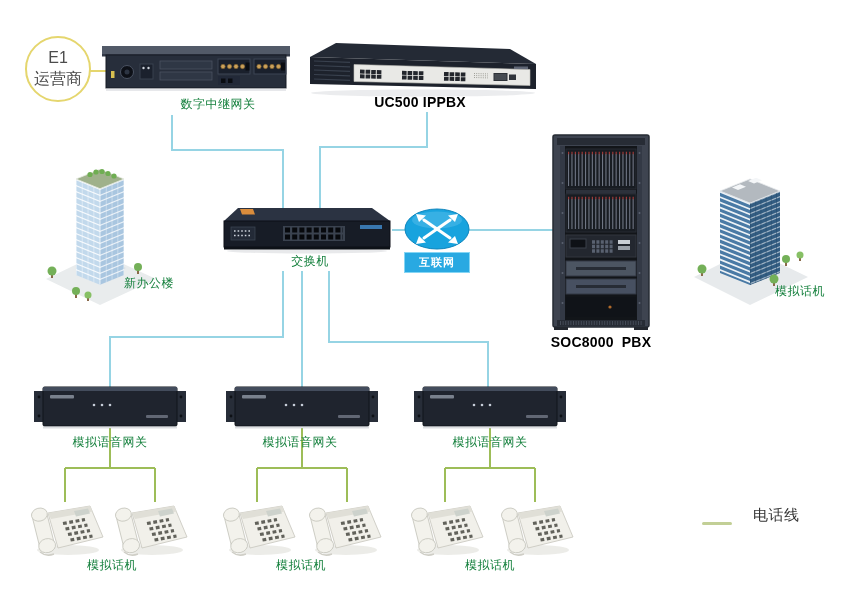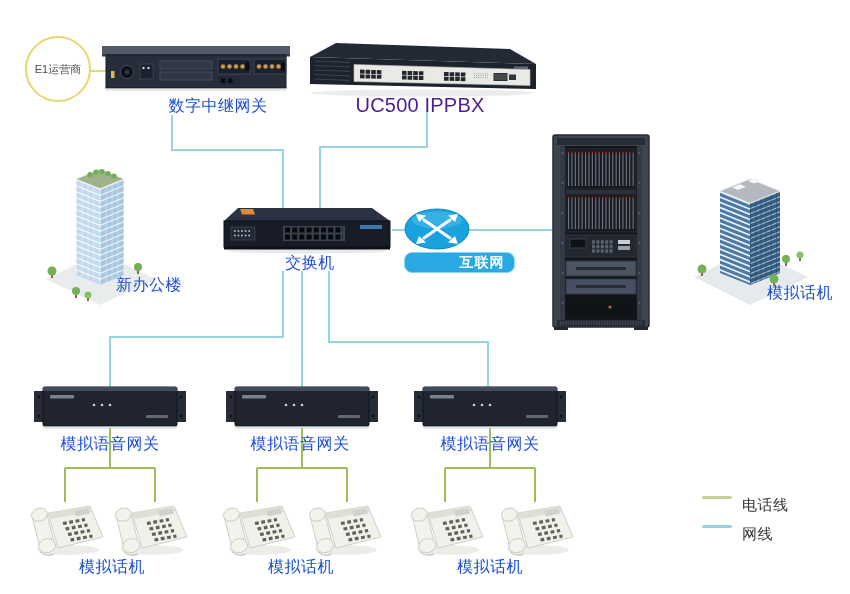--- a/index.html
+++ b/index.html
@@ -4,33 +4,33 @@
 <style>
   html,body{margin:0;padding:0;background:#fff;}
   #canvas{position:relative;width:850px;height:594px;background:#ffffff;overflow:hidden;
           font-family:"Liberation Sans","DejaVu Sans",sans-serif;}
   svg.dev{position:absolute;z-index:2;overflow:visible;}
   #wires{position:absolute;left:0;top:0;z-index:1;}
   .ln{fill:none;stroke-width:2;}
   .ln-net{stroke:var(--network-line);}
   .ln-e1{stroke:var(--e1-line);}
   .ln-tel{stroke:var(--phone-line);}
-  .lbl{position:absolute;transform:translateX(-50%);z-index:4;font-size:16px;
-       color:#1d4ed8;font-weight:500;white-space:pre;letter-spacing:0.5px;}
-  .lbl-lat{font-size:20px;color:#4c1d95;letter-spacing:0.2px;}
+  .lbl{position:absolute;transform:translateX(-50%);z-index:4;font-size:12px;
+       color:#15803d;font-weight:500;white-space:pre;letter-spacing:0.5px;}
+  .lbl-lat{font-size:14px;color:#000000;letter-spacing:0.2px;font-weight:bold;}
   .e1-node{position:absolute;left:25px;top:36px;width:62px;height:62px;border-radius:50%;
            background:#fff;border:2px solid var(--e1-line);z-index:3;display:flex;
-           flex-direction:row;align-items:center;justify-content:center;
-           font-size:11px;line-height:1.3;color:#4c4c4c;font-weight:500;}
+           flex-direction:column;align-items:center;justify-content:center;
+           font-size:16px;line-height:1.3;color:#4c4c4c;font-weight:500;}
   .inet-badge{position:absolute;left:404px;top:252px;width:64px;height:19px;z-index:4;
-              background:var(--internet-badge);border:1.5px solid #85d5f4;border-radius:8px;
-              color:#fff;font-size:14px;font-weight:bold;display:flex;align-items:center;
-              justify-content:center;letter-spacing:1px;padding-left:45px;}
+              background:var(--internet-badge);border:1.5px solid #85d5f4;border-radius:0;
+              color:#fff;font-size:11px;font-weight:bold;display:flex;align-items:center;
+              justify-content:center;letter-spacing:1px;}
   .legend{position:absolute;left:702px;top:496px;z-index:4;}
-  .legend-row{display:flex;align-items:flex-start;height:29px;}
+  .legend-row{display:flex;align-items:flex-end;height:29px;gap:11px;}
   .swatch{display:inline-block;width:30px;height:3px;border-radius:2px;margin-right:10px;}
   .legend-label{font-size:15px;color:#333;font-weight:500;letter-spacing:0.5px;}
 </style>
 </head>
 <body>
 
 <div id="canvas">
 
   <svg id="wires" width="850" height="594">
     <g class="ln ln-e1">
@@ -241,20 +241,21 @@
     <rect x="24" y="134" width="50" height="3" fill="#272c35"></rect>
     <rect x="14" y="146" width="70" height="15" fill="#475061" stroke="#333945"></rect>
     <rect x="24" y="152" width="50" height="3" fill="#272c35"></rect>
     <rect x="14" y="164" width="70" height="20" fill="#101318"></rect>
     <circle cx="58" cy="174" r="1.6" fill="#b06a2a"></circle>
     <rect x="5" y="187" width="88" height="6" fill="#272c35"></rect>
     <line x1="8" y1="190" x2="90" y2="190" stroke="#454c58" stroke-width="4" stroke-dasharray="1 1.6"></line>
     <rect x="2" y="194" width="14" height="3" fill="#23272e"></rect>
     <rect x="82" y="194" width="14" height="3" fill="#23272e"></rect>
   </svg>
+  <div class="lbl lbl-lat" style="left:601px;top:334px">SOC8000  PBX</div>
 
   <svg class="dev" style="left:36px;top:163px" width="125" height="145" viewBox="0 0 125 145">
     <polygon points="10,116 64,90 120,116 64,142" fill="#e9eced"></polygon>
     <polygon points="40,106 64,117 90,105 64,95" fill="#d9dee2"></polygon>
     <g transform="translate(40,16) skewY(22)">
       <rect x="0" y="0" width="24" height="96" fill="#c2d9ec"></rect>
       <line x1="12" y1="0" x2="12" y2="96" stroke="#ffffff" stroke-width="24" stroke-dasharray="1.2 4.8" opacity="0.85"></line>
       <line x1="0" y1="48" x2="24" y2="48" stroke="#ffffff" stroke-width="96" stroke-dasharray="0.9 4.9" opacity="0.45"></line>
     </g>
     <g transform="translate(64,25.7) skewY(-22)">
@@ -343,19 +344,15 @@
     </svg>
   <div class="lbl" style="left:112px;top:557px">模拟话机</div>
   <div class="lbl" style="left:301px;top:557px">模拟话机</div>
   <div class="lbl" style="left:490px;top:557px">模拟话机</div>
 
   <div class="legend">
     <div class="legend-row">
       <span class="swatch" style="background: rgb(194, 207, 150);"></span>
       <span class="legend-label">电话线</span>
     </div>
-    <div class="legend-row">
-      <span class="swatch" style="background: rgb(150, 212, 228);"></span>
-      <span class="legend-label">网线</span>
-    </div>
   </div>
 
 </div>
 
 </body></html>

